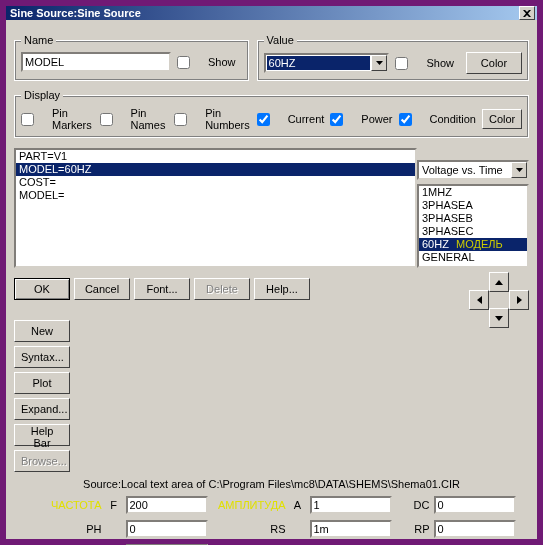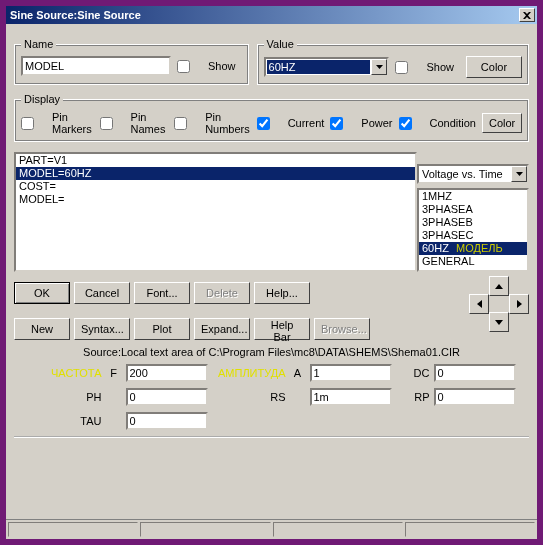--- a/index.html
+++ b/index.html
@@ -293,21 +293,21 @@
 
     <div class="btnrows-wrap">
       <div class="btnrows">
         <div class="btnrow">
           <button class="btn default">OK</button>
           <button class="btn">Cancel</button>
           <button class="btn">Font...</button>
           <button class="btn disabled">Delete</button>
           <button class="btn">Help...</button>
         </div>
-        <div class="btnrow" style="margin-top:14px;">
+        <div class="btnrow" style="margin-top:20px;flex-direction:column;">
           <button class="btn">New</button>
           <button class="btn">Syntax...</button>
           <button class="btn">Plot</button>
           <button class="btn">Expand...</button>
           <button class="btn">Help Bar</button>
           <button class="btn disabled">Browse...</button>
         </div>
       </div>
       <div class="navpad">
         <div class="navbtn" style="left:20px;top:0">

